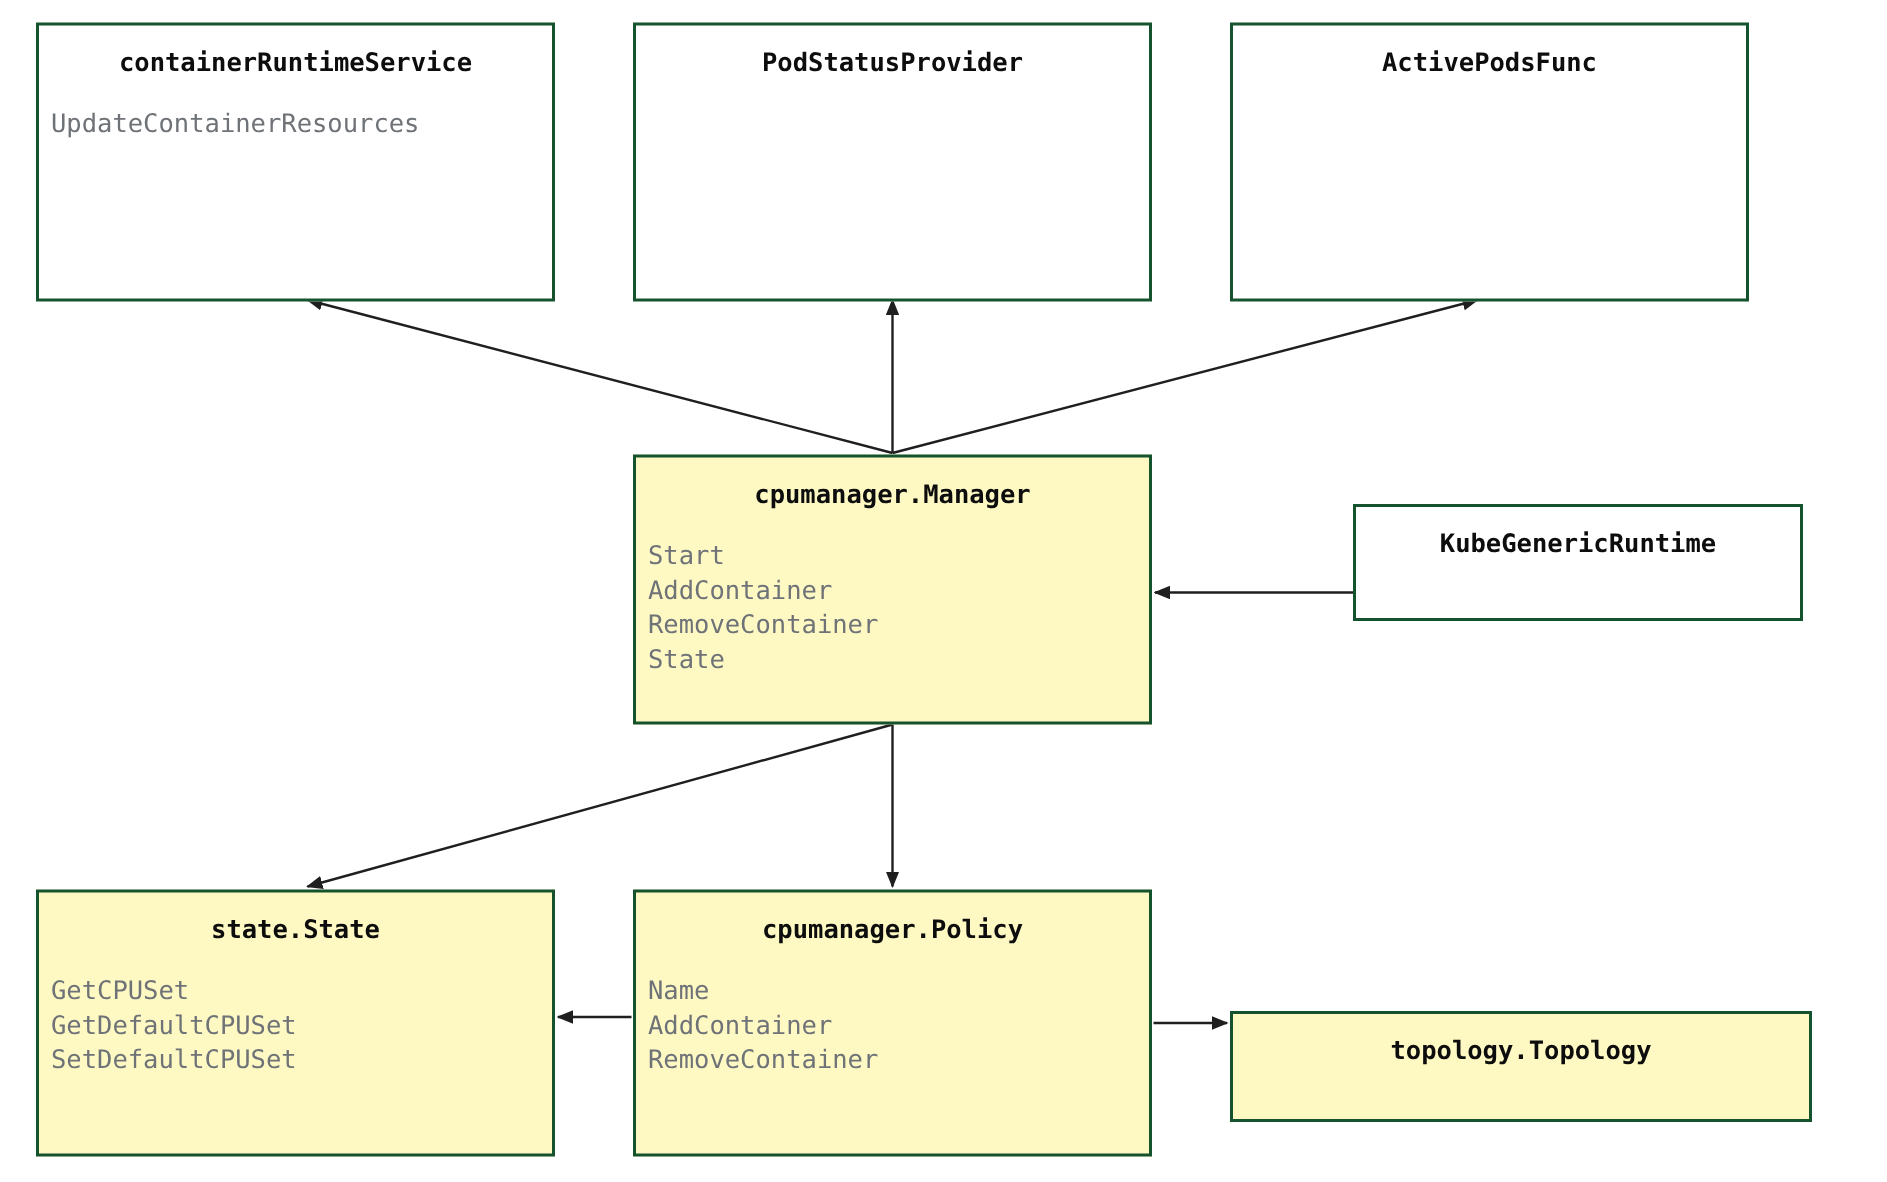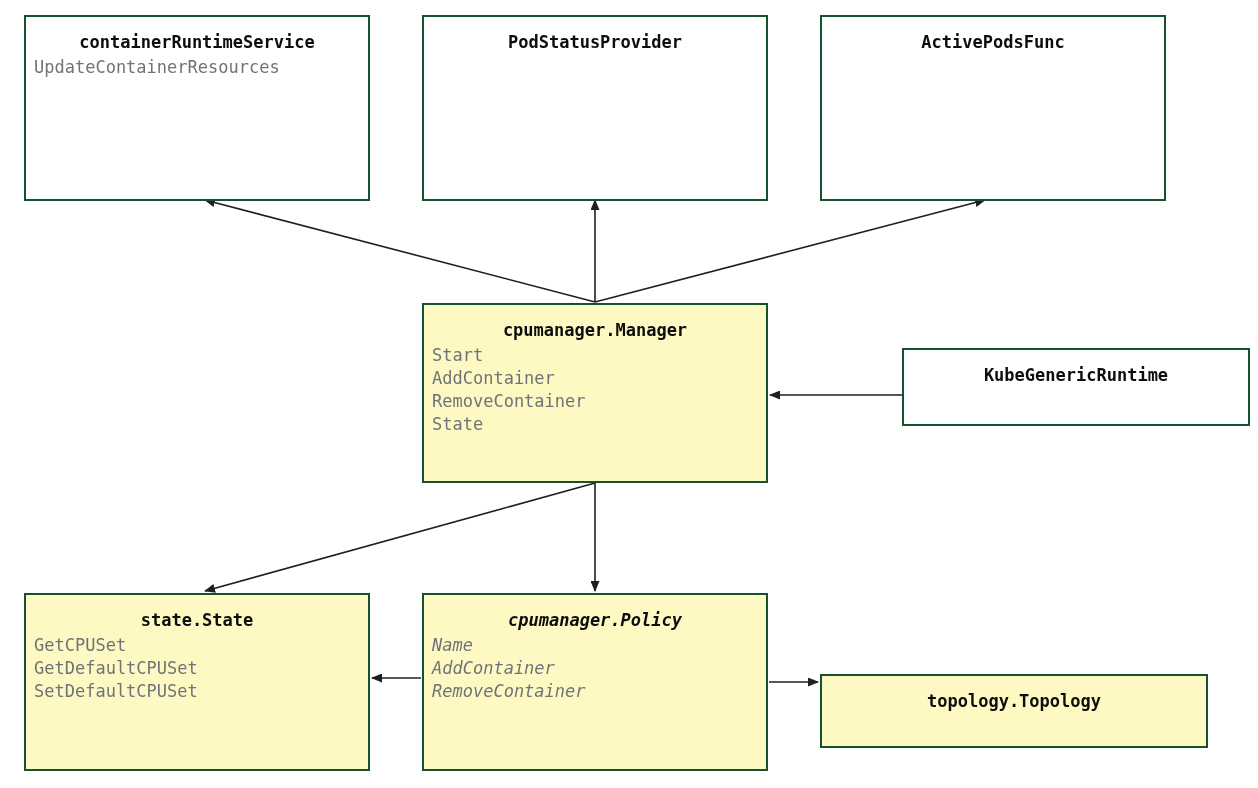--- a/index.html
+++ b/index.html
@@ -40,21 +40,21 @@
     font-family: "DejaVu Sans Mono", "Liberation Mono", monospace;
     font-weight: bold;
     font-size: 17px;
     color: #0d0d0d;
     letter-spacing: 0px;
     white-space: nowrap;
     margin-top: 15px;
   }
   .node-members {
     display: block;
-    margin-top: 4px;
+    margin-top: 20px;
     padding-left: 8px;
   }
   .member {
     display: block;
     font-family: "DejaVu Sans Mono", "Liberation Mono", monospace;
     font-size: 17px;
     font-weight: normal;
     color: #6f7378;
     line-height: 23px;
     white-space: nowrap;
@@ -113,35 +113,35 @@
   <div class="node filled" style="left:422px; top:303px; width:346px; height:180px;">
     <span class="node-title">cpumanager.Manager</span>
     <span class="node-members">
       <span class="member">Start</span>
       <span class="member">AddContainer</span>
       <span class="member">RemoveContainer</span>
       <span class="member">State</span>
     </span>
   </div>
 
-  <div class="node" style="left:902px; top:348px; width:348px; height:78px;">
+  <div class="node" style="left:902px; top:336px; width:300px; height:78px;">
     <span class="node-title">KubeGenericRuntime</span>
     <span class="node-members empty"></span>
   </div>
 
   <div class="node filled" style="left:24px; top:593px; width:346px; height:178px;">
     <span class="node-title">state.State</span>
     <span class="node-members">
       <span class="member">GetCPUSet</span>
       <span class="member">GetDefaultCPUSet</span>
       <span class="member">SetDefaultCPUSet</span>
     </span>
   </div>
 
-  <div class="node filled" style="left:422px; top:593px; width:346px; height:178px;font-style:italic;">
+  <div class="node filled" style="left:422px; top:593px; width:346px; height:178px;">
     <span class="node-title">cpumanager.Policy</span>
     <span class="node-members">
       <span class="member">Name</span>
       <span class="member">AddContainer</span>
       <span class="member">RemoveContainer</span>
     </span>
   </div>
 
   <div class="node filled" style="left:820px; top:674px; width:388px; height:74px;">
     <span class="node-title">topology.Topology</span>

